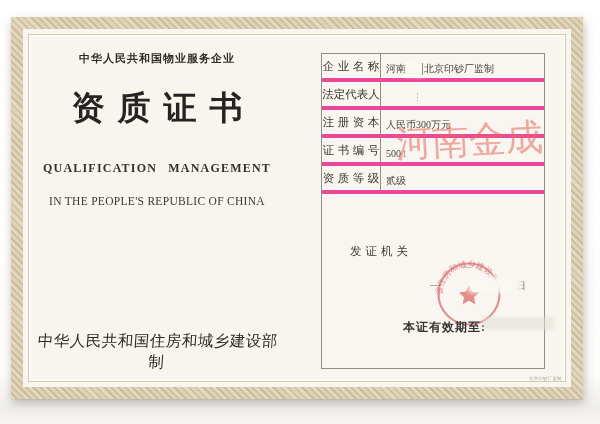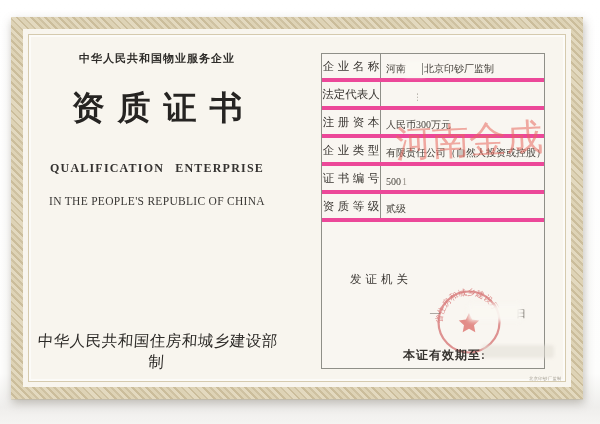--- a/index.html
+++ b/index.html
@@ -77,21 +77,21 @@
 <body>
 
 <div class="photo">
   <div class="cert">
     <div class="content">
       <div class="inner-frame"></div>
 
       <div class="left-panel">
         <div class="cn-header">中华人民共和国物业服务企业</div>
         <div class="cn-title">资质证书</div>
-        <div class="en-title">QUALIFICATION ENTERPRISE</div>
+        <div class="en-title">QUALIFICATION MANAGEMENT</div>
         <div class="en-sub">
           <div>IN THE PEOPLE'S REPUBLIC OF CHINA</div>
         </div>
         <div class="issuer-line">中华人民共和国住房和城乡建设部制</div>
       </div>
 
       <div class="watermark">河南金成</div>
 
       <div class="info-table">
 
@@ -109,24 +109,20 @@
           <div class="value-cell">
             <span class="dots-artifact">⋮</span>
           </div>
         </div>
 
         <div class="row">
           <div class="label-cell label-sp">注册资本</div>
           <div class="value-cell">人民币300万元</div>
         </div>
 
-        <div class="row">
-          <div class="label-cell label-sp">企业类型</div>
-          <div class="value-cell">有限责任公司（自然人投资或控股）</div>
-        </div>
 
         <div class="row">
           <div class="label-cell label-sp">证书编号</div>
           <div class="value-cell">
             <span>500</span>
             <span class="faded-digit">1</span>
           </div>
         </div>
 
         <div class="row">

